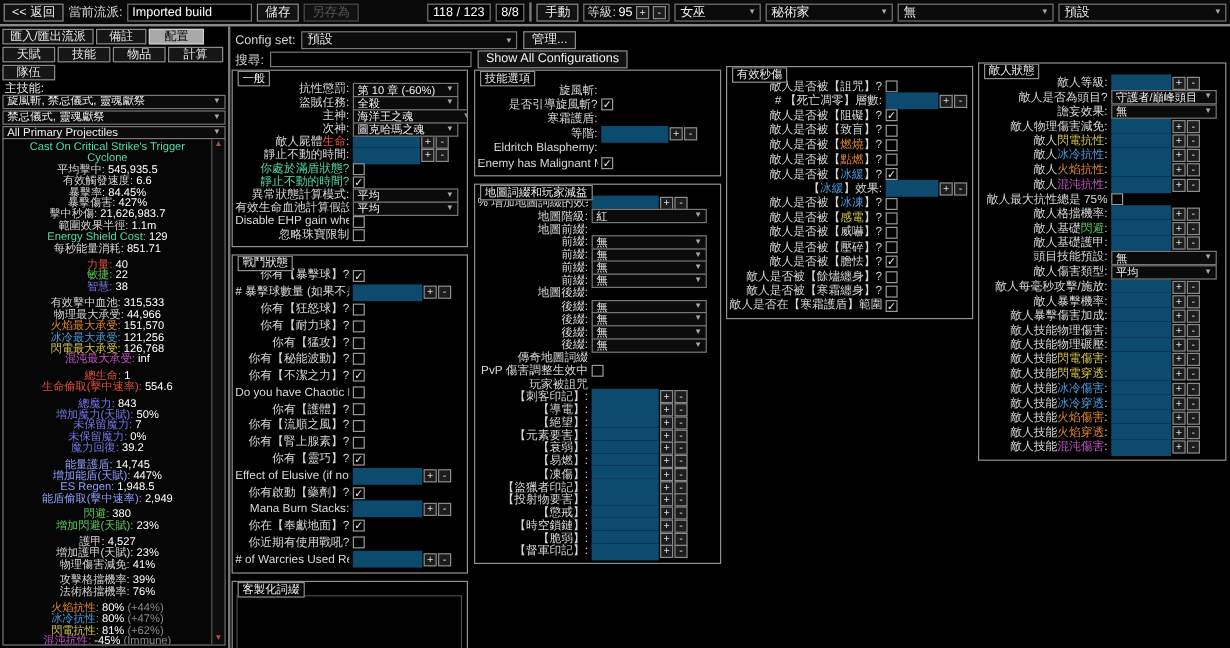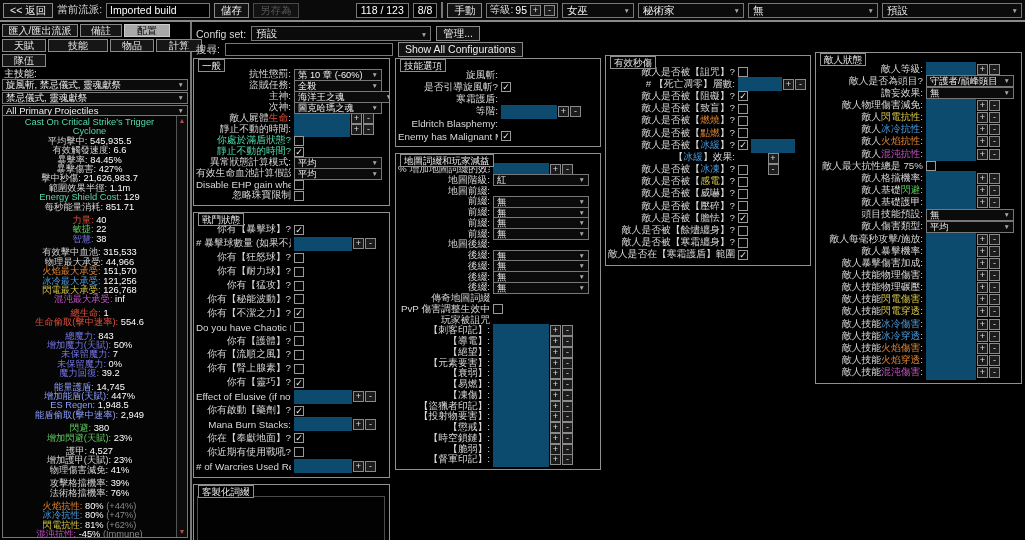--- a/index.html
+++ b/index.html
@@ -85,21 +85,21 @@
 
 <div class="sidebar">
   <div id="nav-tabs">
       <div class="tabrow">
         <div class="tab" style="width: 76px; flex: 0 0 auto;">匯入/匯出流派</div>
         <div class="tab" style="width: 42px;">備註</div>
         <div class="tab active" style="width: 46px;">配置</div>
       </div>
       <div class="tabrow">
         <div class="tab" style="width: 44px;">天賦</div>
-        <div class="tab" style="width: 60px;">技能</div>
+        <div class="tab" style="width: 44px;">技能</div>
         <div class="tab" style="width: 44px;">物品</div>
         <div class="tab" style="width: 46px;">計算</div>
       </div>
       <div class="tabrow">
         <div class="tab" style="width: 44px;">隊伍</div>
       </div>
     </div>
   <div class="mslabel">主技能:</div>
   <div class="sdd" style="top:57px"><span>旋風斬, 禁忌儀式, 靈魂獻祭</span><span class="arr">▼</span></div>
   <div class="sdd" style="top:70px"><span>禁忌儀式, 靈魂獻祭</span><span class="arr">▼</span></div>
@@ -660,21 +660,21 @@
           </span>
         </div>
         <div class="row">
           <span class="lab"><span>敵人是否被【</span><span style="color: rgb(74, 158, 224);">冰緩</span><span>】?</span></span>
           <span class="zone" style="width: 69px;">
             <span class="chk">✓</span>
           </span>
         </div>
         <div class="row">
           <span class="lab"><span>【</span><span style="color: rgb(74, 158, 224);">冰緩</span><span>】效果:</span></span>
-          <span class="zone" style="width: 69px; flex-direction: column;">
+          <span class="zone" style="width: 69px;">
             <span class="ibox" style="width: 44px;">10</span>
             <span class="spin">+</span>
             <span class="spin">-</span>
           </span>
         </div>
         <div class="row">
           <span class="lab"><span>敵人是否被【</span><span style="color: rgb(74, 158, 224);">冰凍</span><span>】?</span></span>
           <span class="zone" style="width: 69px;">
             <span class="chk"></span>
           </span>

